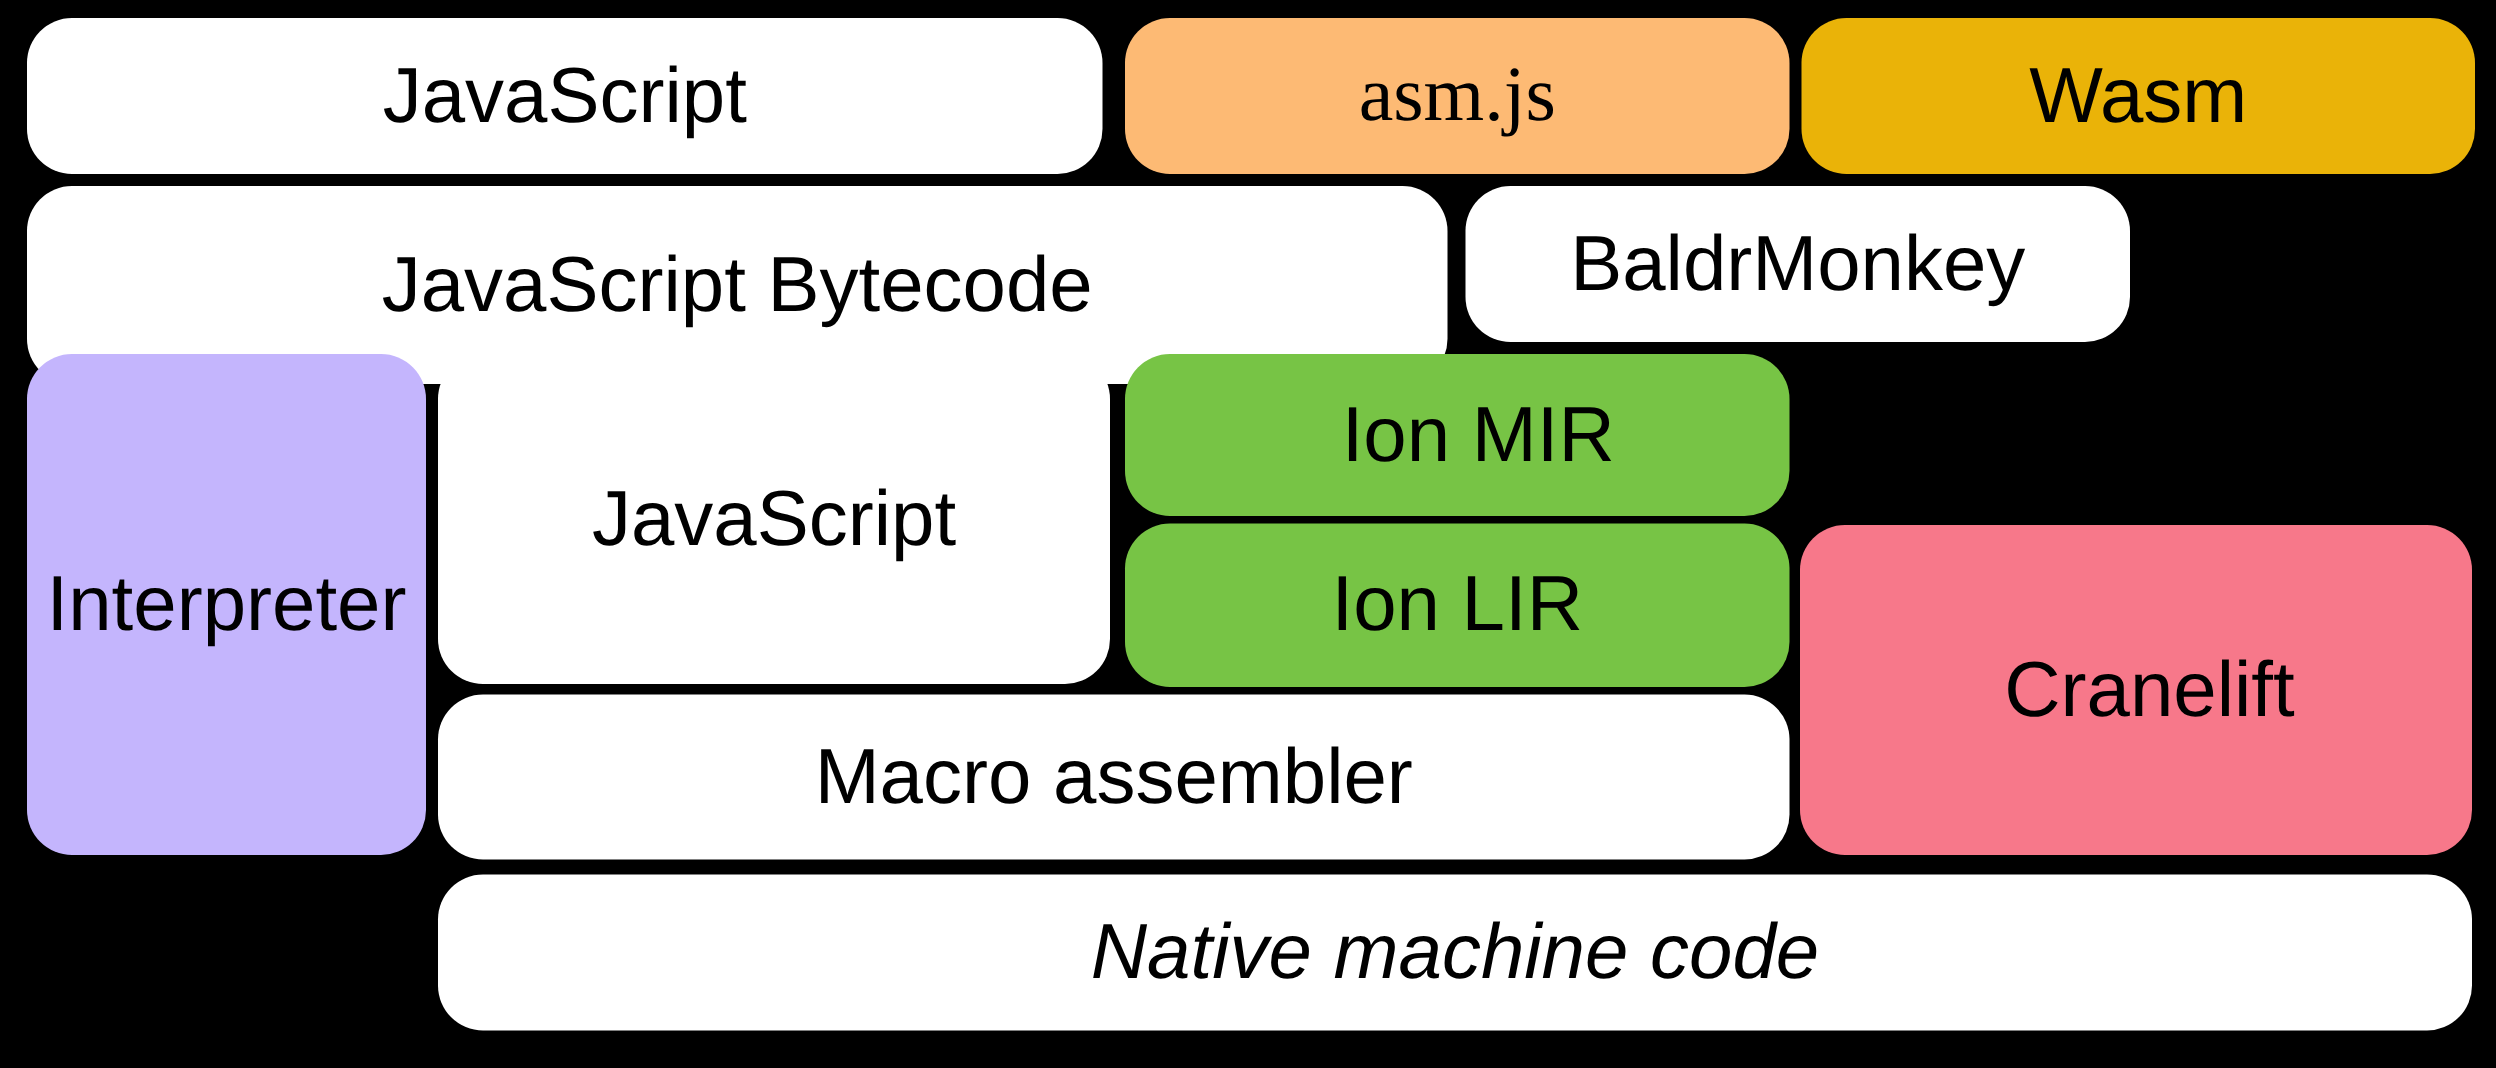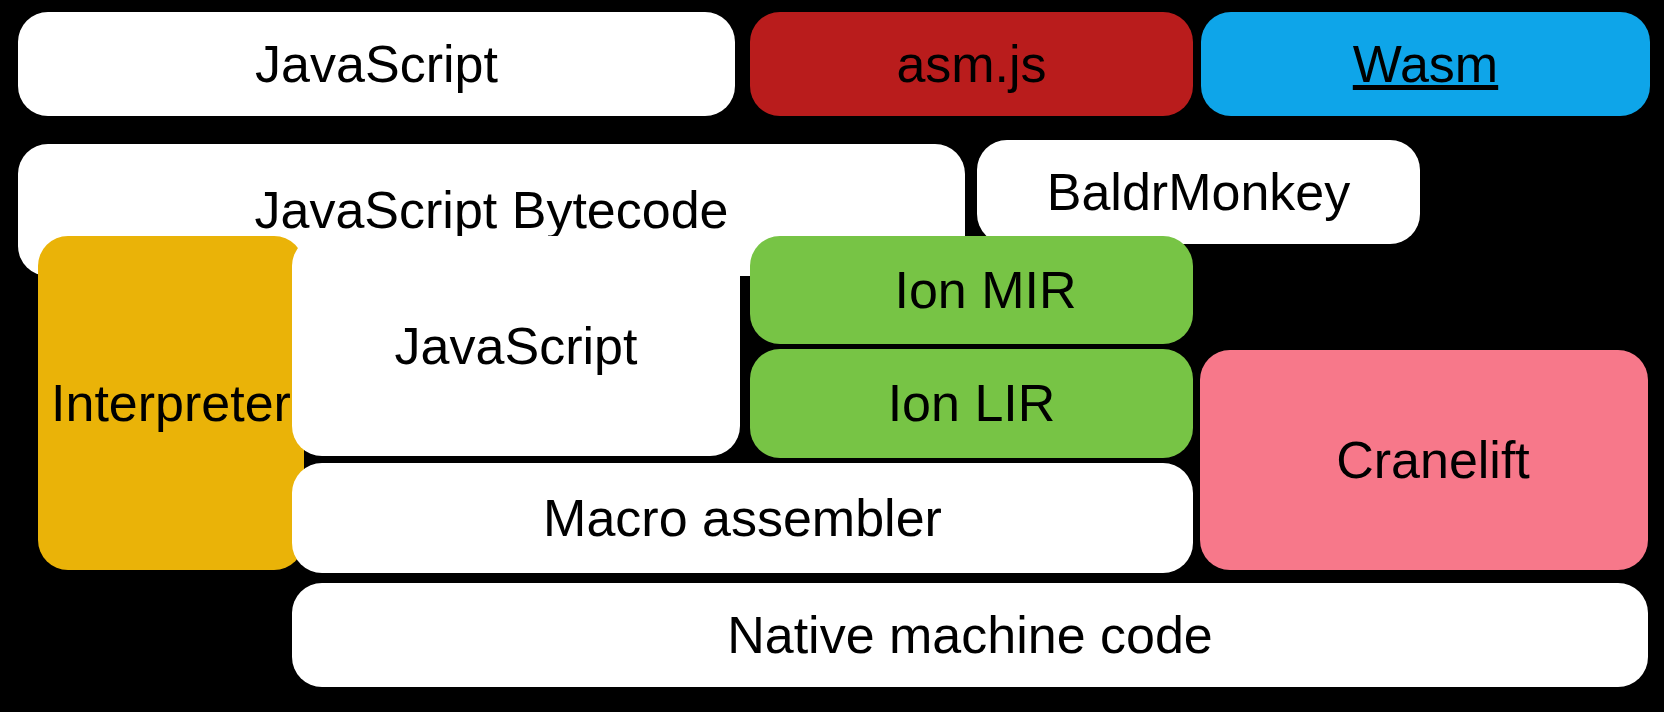--- a/index.html
+++ b/index.html
@@ -26,43 +26,43 @@
     text-align: center;
     box-sizing: border-box;
     white-space: nowrap;
   }
   .lines { text-align: center; }
 
   
   .b-javascript   { left: 18px;   top: 12px;  width: 717px;  height: 104px; }
   .b-asmjs        { left: 750px;  top: 12px;  width: 443px;  height: 104px; }
   .b-wasm         { left: 1201px; top: 12px;  width: 449px;  height: 104px; }
-  .b-bytecode     { left: 18px;   top: 124px; width: 947px;  height: 132px; margin-top: 20px; }
-  .b-baldrmonkey  { left: 977px;  top: 140px; width: 443px;  height: 104px; }
+  .b-bytecode     { left: 18px;   top: 124px; width: 947px;  height: 132px; }
+  .b-baldrmonkey  { left: 977px;  top: 124px; width: 443px;  height: 104px; }
   .b-interpreter  { left: 18px;   top: 236px; width: 266px;  height: 334px; }
   .b-baseline     { left: 292px;  top: 236px; width: 448px;  height: 220px; }
   .b-ion-mir      { left: 750px;  top: 236px; width: 443px;  height: 108px; }
   .b-ion-lir      { left: 750px;  top: 349px; width: 443px;  height: 109px; }
   .b-cranelift    { left: 1200px; top: 350px; width: 448px;  height: 220px; }
   .b-macro        { left: 292px;  top: 463px; width: 901px;  height: 110px; }
   .b-native       { left: 292px;  top: 583px; width: 1356px; height: 104px; }
 </style>
 </head>
 <body style="background: rgb(0, 0, 0);">
 
 <div class="block b-javascript" style="background: rgb(255, 255, 255); color: rgb(0, 0, 0);">JavaScript</div>
-<div class="block b-asmjs" style="background: #b91c1c; color: rgb(0, 0, 0);">asm.js</div>
-<div class="block b-wasm" style="background: #0ea5e9; color: rgb(0, 0, 0); text-decoration: underline;">Wasm</div>
+<div class="block b-asmjs" style="background: #fdba74; color: rgb(0, 0, 0); font-family: Liberation Serif, serif;">asm.js</div>
+<div class="block b-wasm" style="background: #eab308; color: rgb(0, 0, 0);">Wasm</div>
 <div class="block b-bytecode" style="background: rgb(255, 255, 255); color: rgb(0, 0, 0);">JavaScript Bytecode</div>
 <div class="block b-baldrmonkey" style="background: rgb(255, 255, 255); color: rgb(0, 0, 0);">BaldrMonkey</div>
-<div class="block b-interpreter" style="background: #eab308; color: rgb(0, 0, 0); margin-left: 20px;">Interpreter</div>
+<div class="block b-interpreter" style="background: #c4b5fd; color: rgb(0, 0, 0);">Interpreter</div>
 
 <div class="block b-baseline" style="background: rgb(255, 255, 255); color: rgb(0, 0, 0);">
   <div class="lines">
     <div>JavaScript</div>
   </div>
 </div>
 
 <div class="block b-ion-mir" style="background: rgb(119, 196, 69); color: rgb(0, 0, 0); padding-left: 28px;">Ion MIR</div>
 <div class="block b-ion-lir" style="background: rgb(119, 196, 69); color: #000000;">Ion LIR</div>
 <div class="block b-cranelift" style="background: rgb(247, 120, 138); color: rgb(0, 0, 0); padding-left: 18px;">Cranelift</div>
 <div class="block b-macro" style="background: rgb(255, 255, 255); color: rgb(0, 0, 0);">Macro assembler</div>
-<div class="block b-native" style="background: rgb(255, 255, 255); color: rgb(0, 0, 0);">Native machine code</div>
+<div class="block b-native" style="background: rgb(255, 255, 255); color: rgb(0, 0, 0); font-style: italic;">Native machine code</div>
 
 </body></html>

